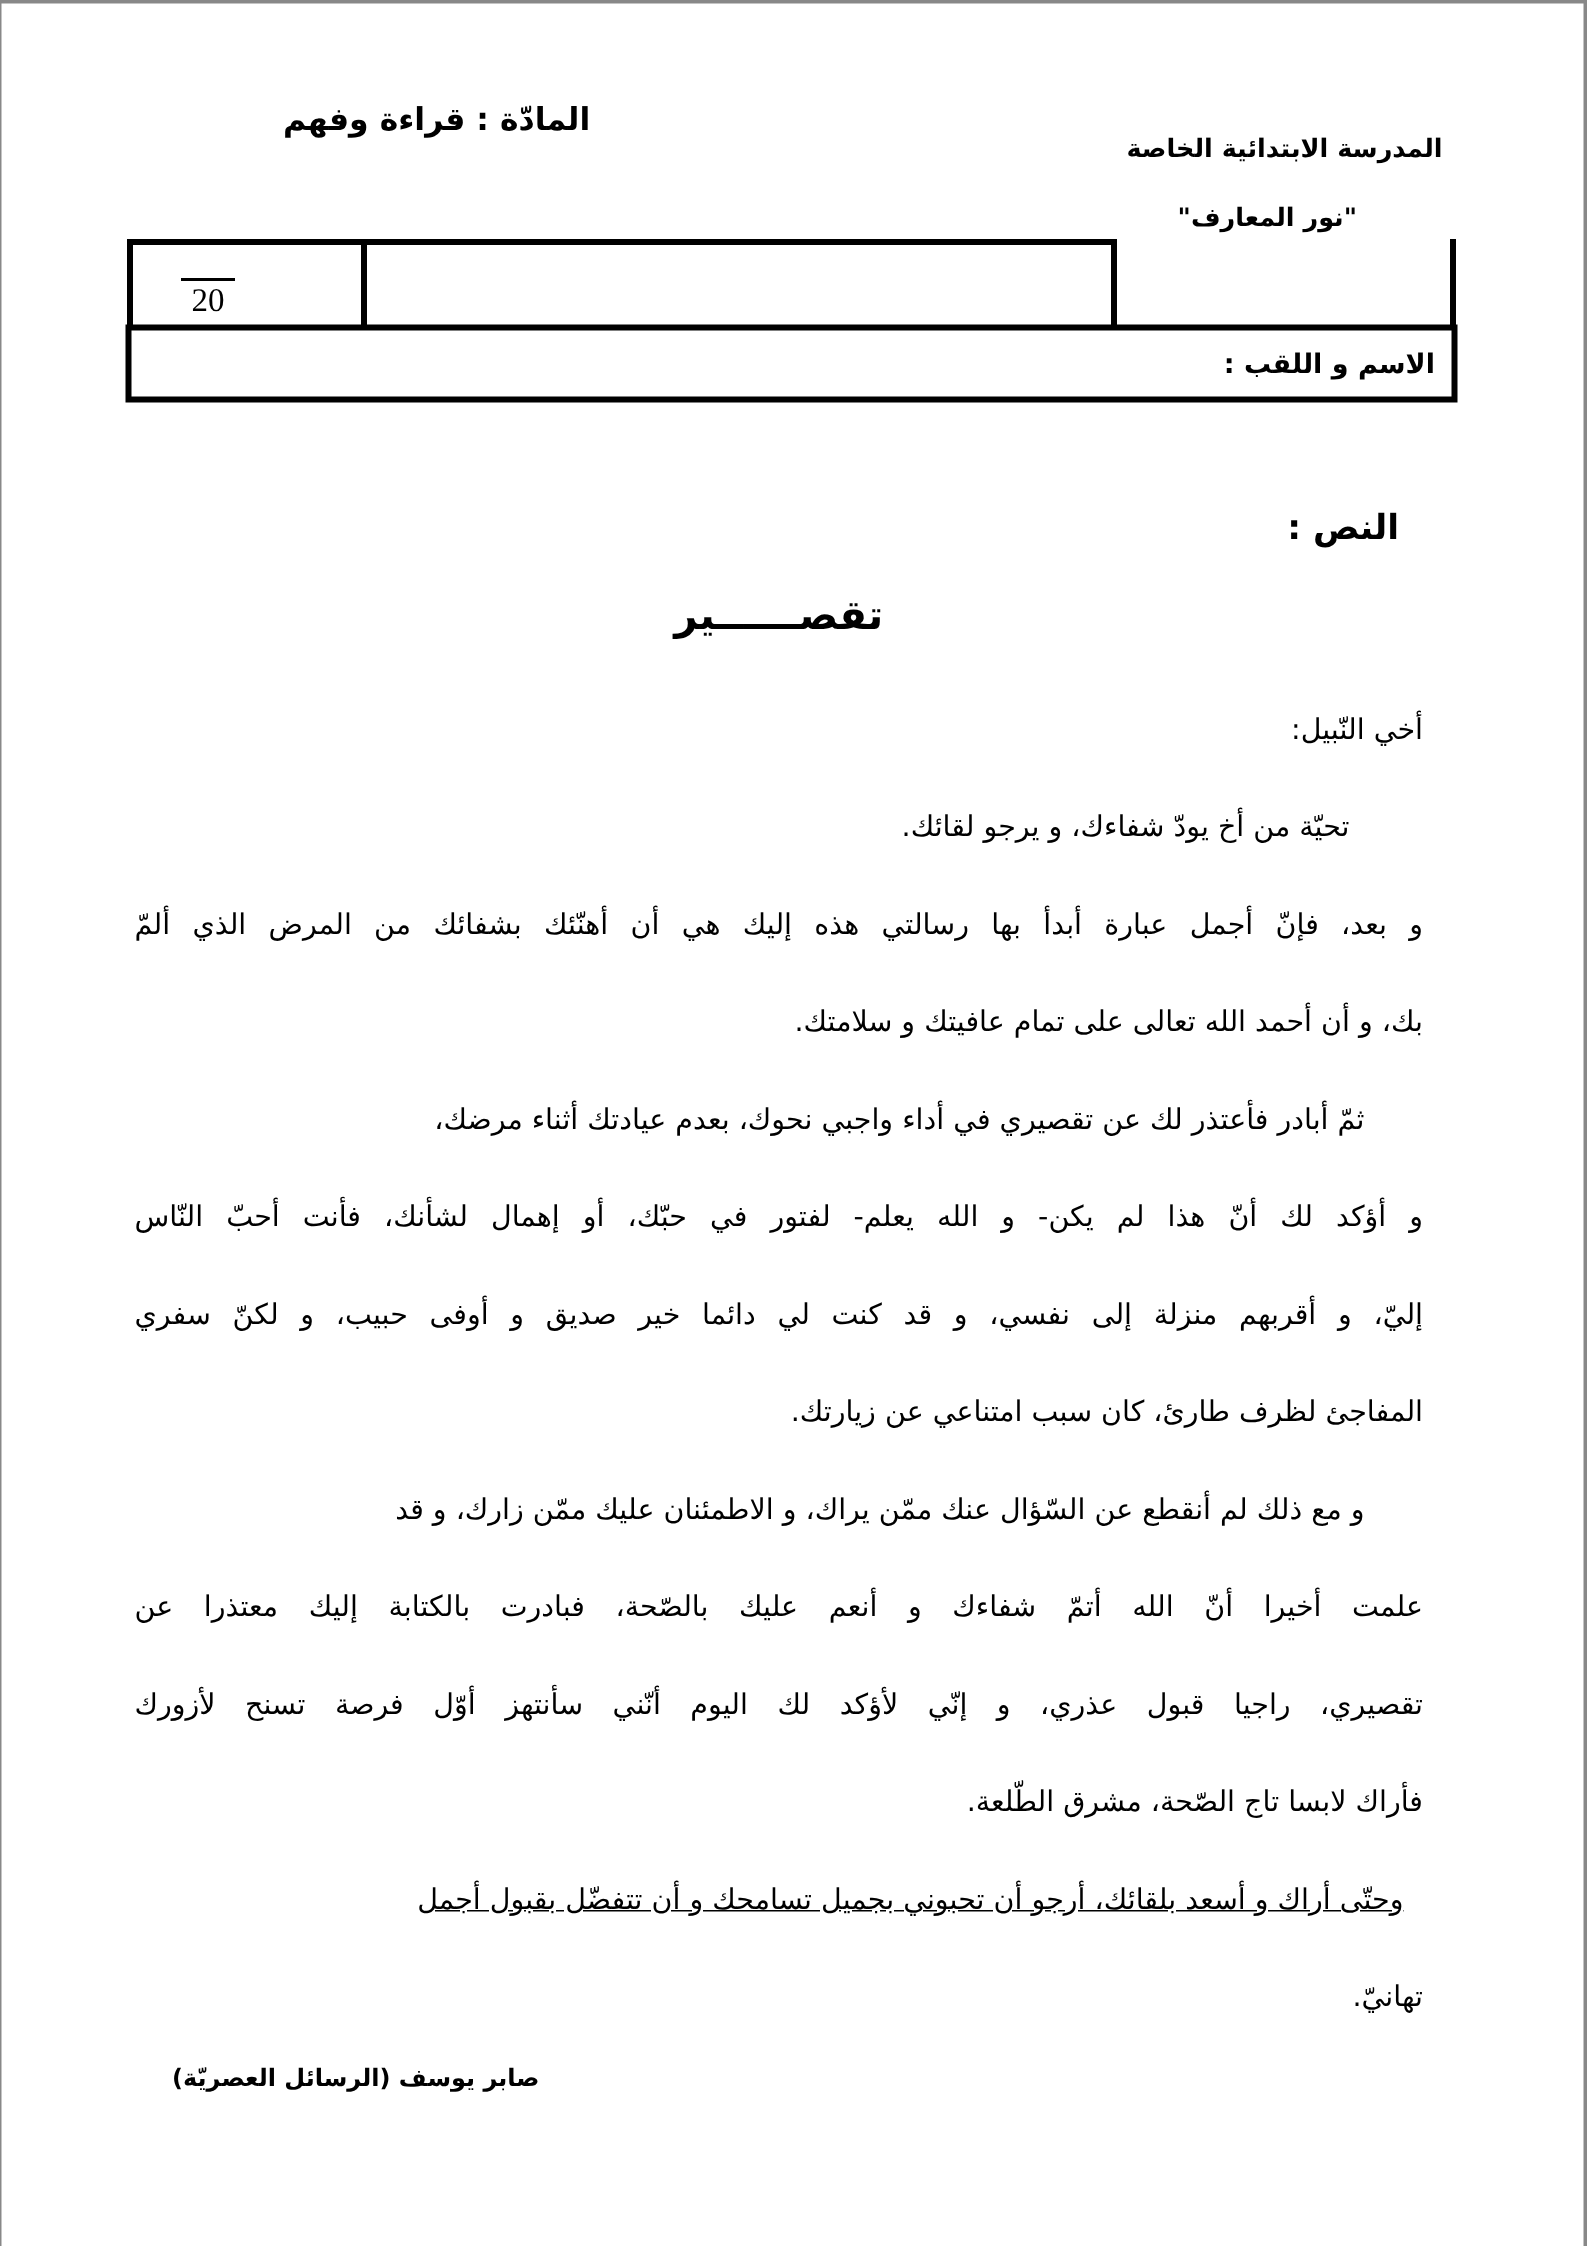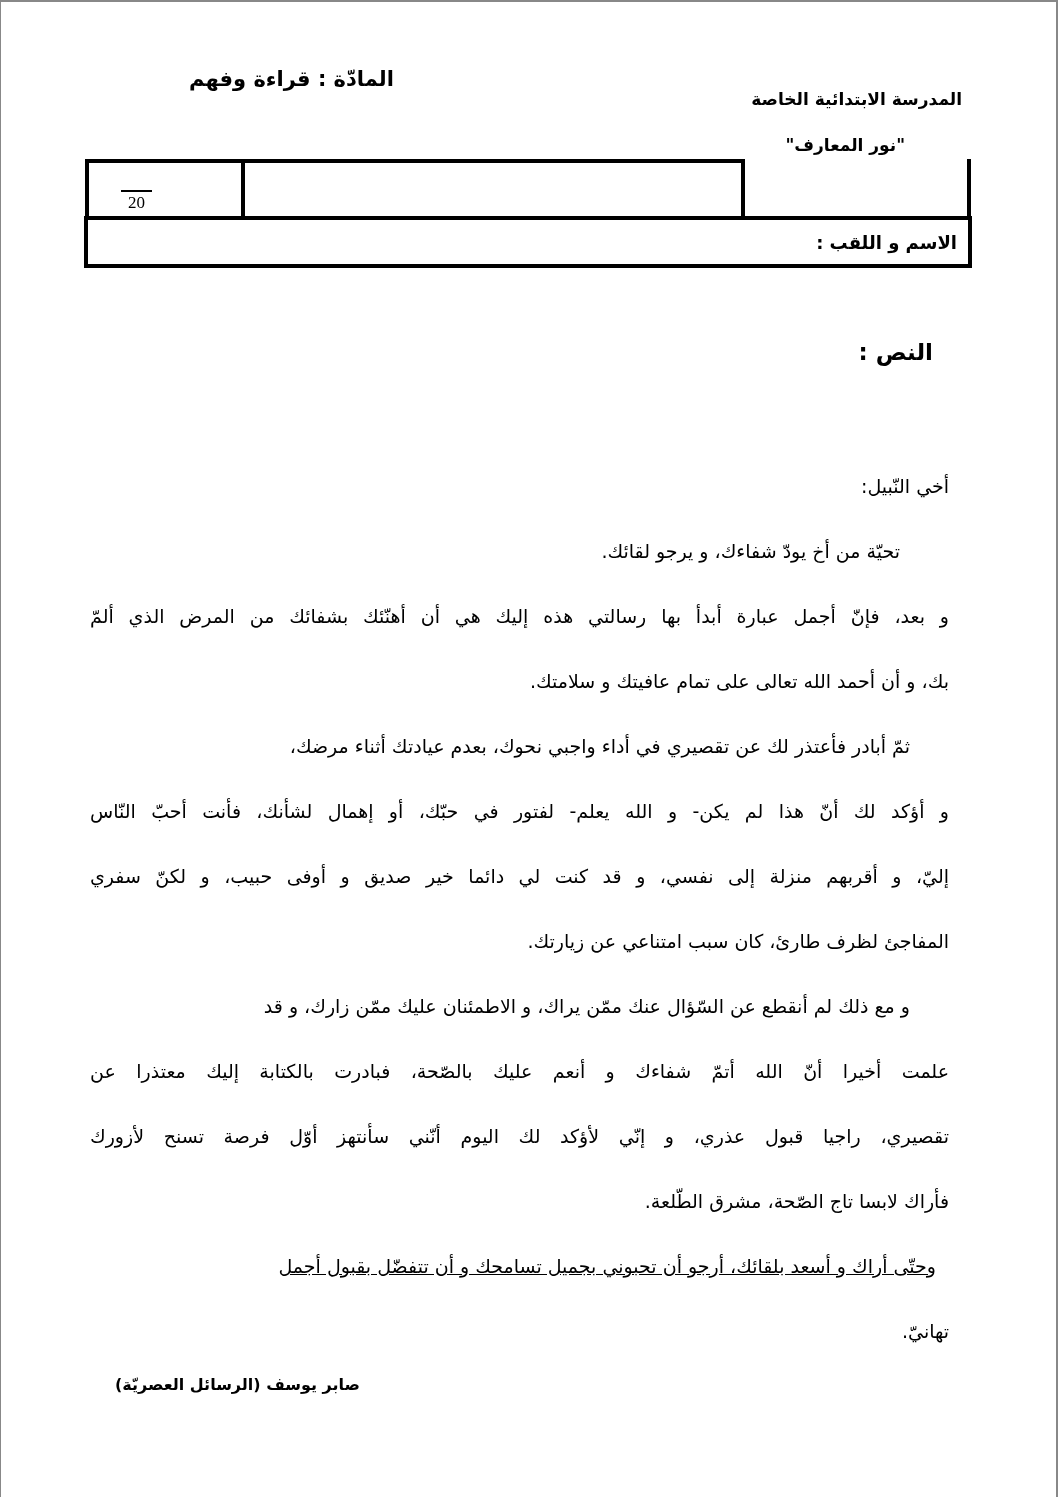--- a/index.html
+++ b/index.html
@@ -23,21 +23,21 @@
   }
   
   .score-table { position:absolute; left:85px; top:155px; width:890px; direction:ltr; }
   .row1 { display:flex; height:58px; }
   .cell-score {
     width:160px; height:58px;
     border-left:4px solid #000; border-top:4px solid #000; border-right:4px solid #000;
     display:flex; align-items:flex-end; padding:0 0 6px 32px;
   }
   .score-val {
-    font-family:"Liberation Serif", serif; font-size:17px;
+    font-family:"Liberation Serif", serif; font-size:22px;
     border-top:2px solid #000; padding:2px 7px 0 7px; line-height:1;
   }
   .cell-comment { width:500px; height:58px; border-top:4px solid #000; border-right:4px solid #000; }
   .cell-gap { flex:1; height:58px; border-right:4px solid #000; }
   .row2 {
     height:52px; border:4px solid #000; direction:rtl;
     display:flex; align-items:center; padding-right:10px;
   }
   .name-label { font-size:18px; font-weight:bold; }
   
@@ -76,20 +76,21 @@
       </div>
       <div class="cell-comment"></div>
       <div class="cell-gap"></div>
     </div>
     <div class="row2">
       <span class="name-label">الاسم و اللقب :</span>
     </div>
   </div>
 
   <div class="section-label">النص :</div>
+  <div class="text-title">تقصــــــير</div>
 
   <div class="letter">
     <div class="ln">أخي النّبيل:</div>
     <div class="ln ind-lg">تحيّة من أخ يودّ شفاءك، و يرجو لقائك.</div>
     <div class="ln j">و بعد، فإنّ أجمل عبارة أبدأ بها رسالتي هذه إليك هي أن أهنّئك بشفائك من المرض الذي ألمّ</div>
     <div class="ln">بك، و أن أحمد الله تعالى على تمام عافيتك و سلامتك.</div>
     <div class="ln ind-md">ثمّ أبادر فأعتذر لك عن تقصيري في أداء واجبي نحوك، بعدم عيادتك أثناء مرضك،</div>
     <div class="ln j">و أؤكد لك أنّ هذا لم يكن- و الله يعلم- لفتور في حبّك، أو إهمال لشأنك، فأنت أحبّ النّاس</div>
     <div class="ln j">إليّ، و أقربهم منزلة إلى نفسي، و قد كنت لي دائما خير صديق و أوفى حبيب، و لكنّ سفري</div>
     <div class="ln">المفاجئ لظرف طارئ، كان سبب امتناعي عن زيارتك.</div>

